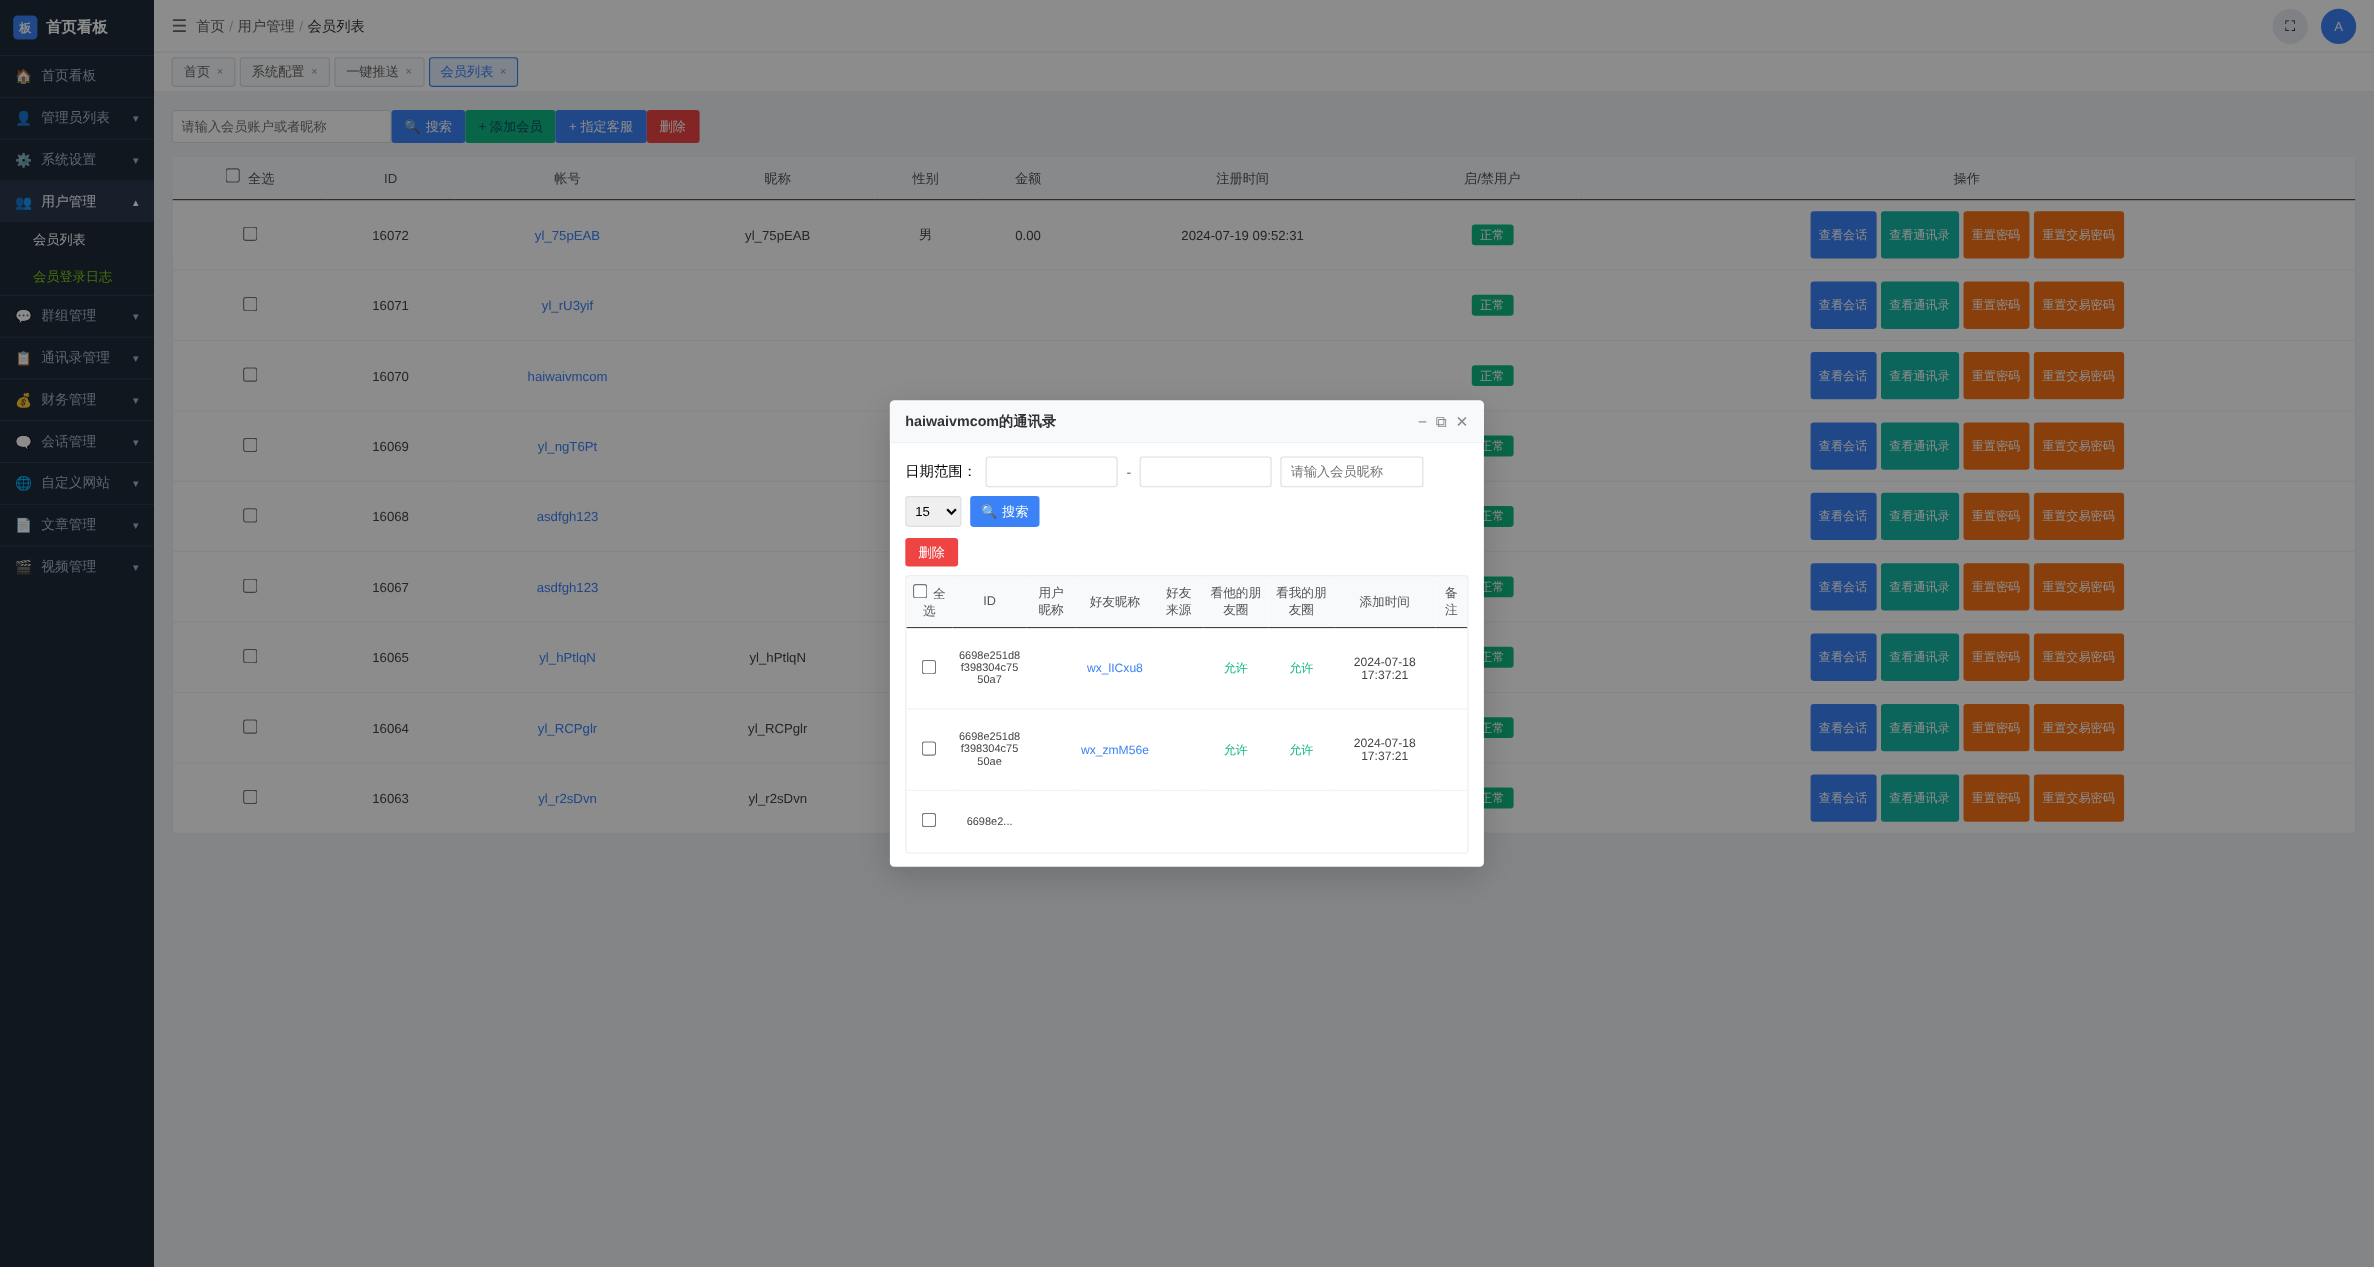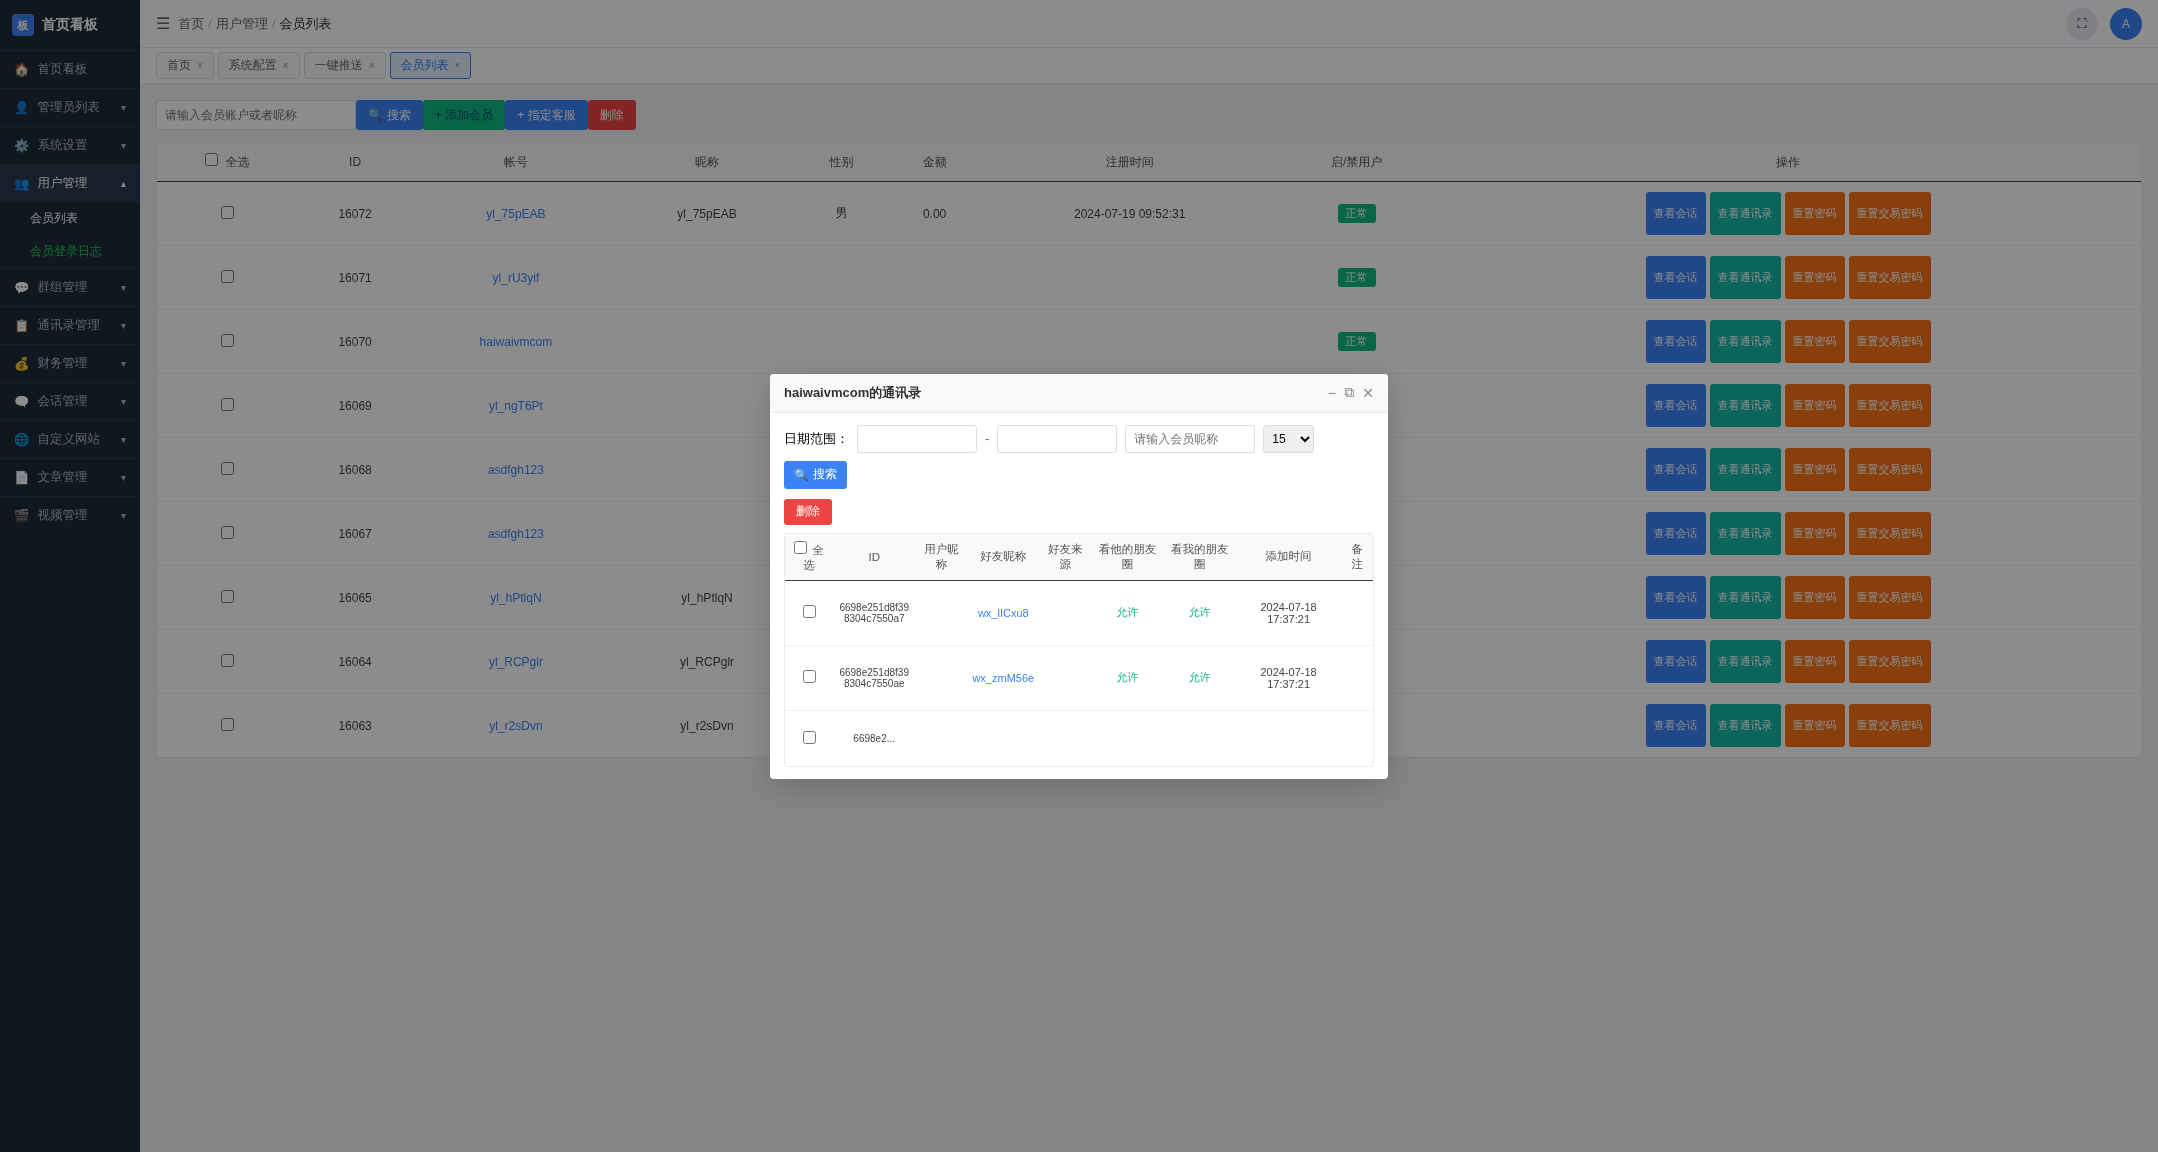--- a/index.html
+++ b/index.html
@@ -6,21 +6,21 @@
     body { font-family: -apple-system, BlinkMacSystemFont, 'Segoe UI', sans-serif; font-size: 13px; background: #f0f2f5; display: flex; height: 100vh; overflow: hidden; }
 
     
     .sidebar { width: 140px; background: #1e2a3a; color: #c8d4e0; display: flex; flex-direction: column; flex-shrink: 0; }
     .sidebar-logo { padding: 14px 12px; display: flex; align-items: center; gap: 8px; color: #fff; font-size: 14px; font-weight: 600; border-bottom: 1px solid #2d3f54; }
     .sidebar-logo-icon { width: 22px; height: 22px; background: #3b82f6; border-radius: 4px; display: flex; align-items: center; justify-content: center; color: #fff; font-size: 11px; }
     .sidebar-item { padding: 10px 14px; display: flex; align-items: center; gap: 8px; cursor: pointer; font-size: 12.5px; color: #a8b8c8; }
     .sidebar-item.active { background: #2a3a4e; color: #fff; }
     .sidebar-item .arrow { margin-left: auto; font-size: 10px; }
     .sidebar-section { border-top: 1px solid #2d3f54; }
-    .sidebar-sub { padding: 8px 14px 8px 30px; font-size: 12px; color: #22c55e; cursor: pointer; }
+    .sidebar-sub { padding: 8px 14px 8px 30px; font-size: 12px; color: #84cc16; cursor: pointer; }
     .sidebar-sub.active { color: #fff; font-weight: 500; }
 
     
     .main { flex: 1; display: flex; flex-direction: column; overflow: hidden; }
 
     
     .topbar { background: #fff; border-bottom: 1px solid #e8ecf0; padding: 0 16px; height: 48px; display: flex; align-items: center; justify-content: space-between; }
     .topbar-left { display: flex; align-items: center; gap: 8px; }
     .topbar-menu-icon { cursor: pointer; font-size: 16px; color: #666; }
     .breadcrumb { display: flex; align-items: center; gap: 4px; color: #666; font-size: 13px; }
@@ -58,21 +58,21 @@
     .status-normal { background: #10b981; color: #fff; }
     .link { color: #3b82f6; text-decoration: none; cursor: pointer; }
     .action-btn { display: inline-block; padding: 14px 8px; border-radius: 3px; font-size: 11px; cursor: pointer; color: #fff; margin: 1px; }
     .ab-blue { background: #3b82f6; }
     .ab-teal { background: #14b8a6; }
     .ab-orange { background: #f97316; }
     .action-group { display: flex; flex-wrap: wrap; gap: 2px; justify-content: center; }
 
     
     .modal-overlay { position: fixed; top: 0; left: 0; right: 0; bottom: 0; background: rgba(0,0,0,0.45); z-index: 1000; display: flex; align-items: center; justify-content: center; }
-    .modal { background: #fff; border-radius: 4px; box-shadow: 0 8px 32px rgba(0,0,0,0.18); width: 618px; max-height: 80vh; display: flex; flex-direction: column; }
+    .modal { background: #fff; border-radius: 4px; box-shadow: 0 8px 32px rgba(0,0,0,0.18); width: 540px; max-height: 80vh; display: flex; flex-direction: column; }
     .modal-header { display: flex; align-items: center; justify-content: space-between; padding: 10px 14px; border-bottom: 1px solid #e8ecf0; background: #f8f9fb; border-radius: 4px 4px 0 0; }
     .modal-title { font-size: 13px; font-weight: 600; color: #333; }
     .modal-controls { display: flex; align-items: center; gap: 8px; }
     .modal-ctrl { cursor: pointer; color: #888; font-size: 14px; }
     .modal-body { padding: 12px 14px; flex: 1; overflow: auto; }
     .modal-filter { display: flex; align-items: center; gap: 8px; margin-bottom: 10px; flex-wrap: wrap; }
     .date-input { height: 28px; border: 1px solid #d8dde6; border-radius: 3px; padding: 0 6px; font-size: 12px; width: 120px; }
     .date-sep { color: #666; }
     .keyword-input { height: 28px; border: 1px solid #d8dde6; border-radius: 3px; padding: 0 8px; font-size: 12px; width: 130px; }
     .select-num { height: 28px; border: 1px solid #d8dde6; border-radius: 3px; padding: 0 4px; font-size: 12px; }

